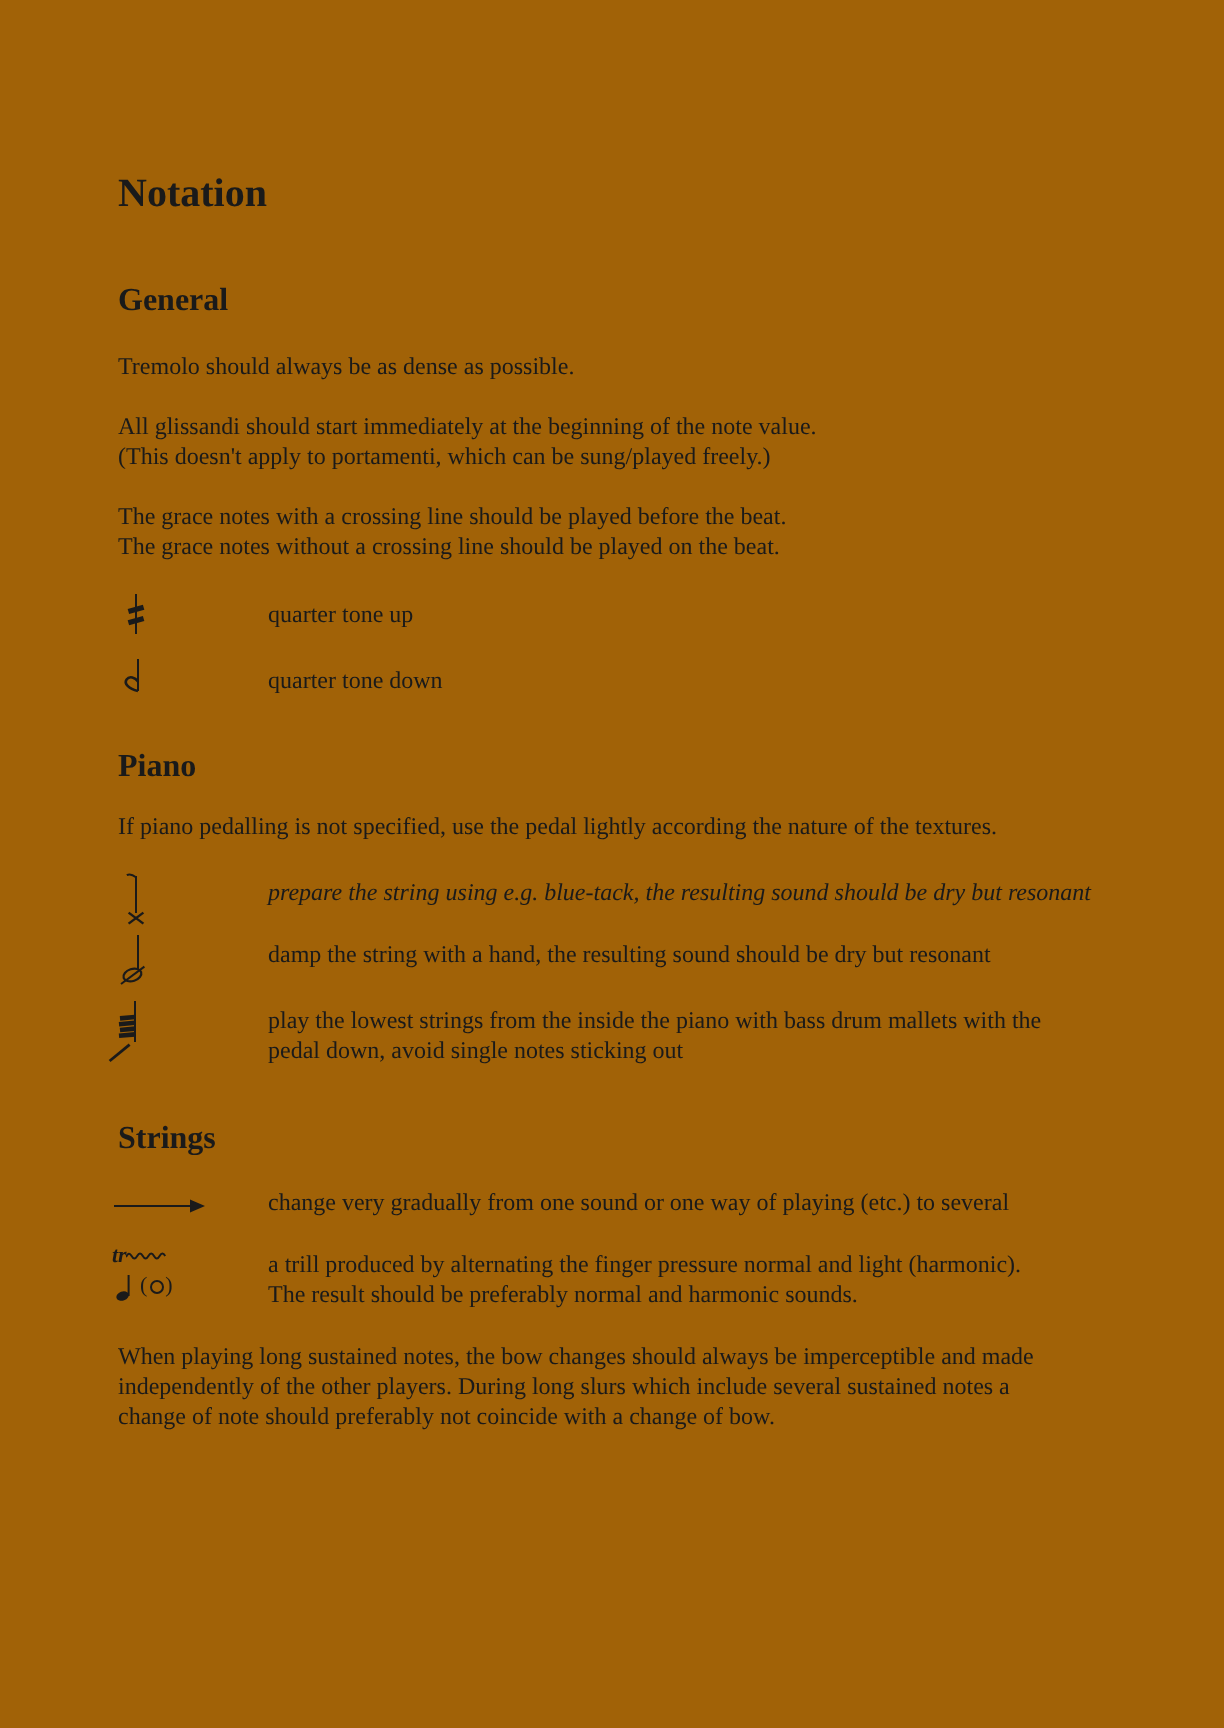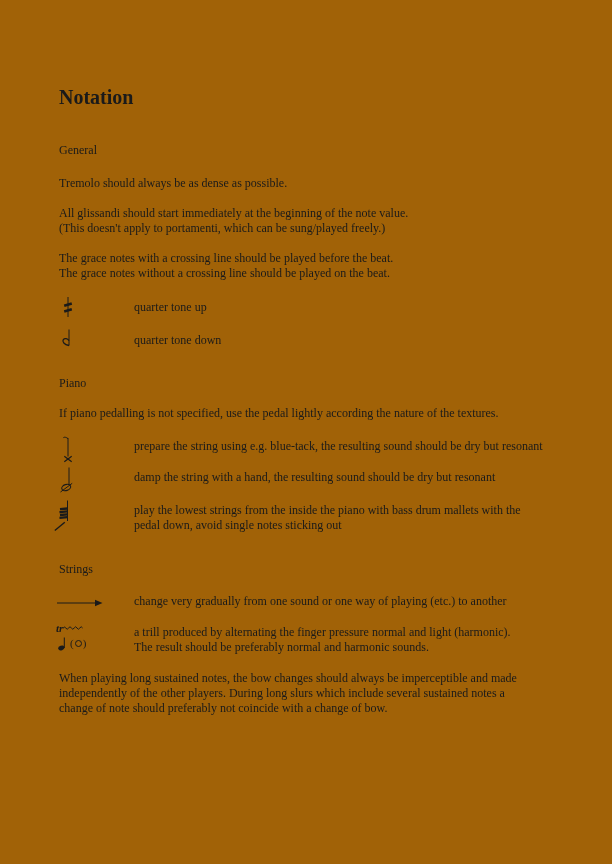--- a/index.html
+++ b/index.html
@@ -22,44 +22,44 @@
     right: 40px;
   }
   .title {
     margin: 84px 0 0 0;
     font-size: 20px;
     line-height: 27px;
     font-weight: bold;
   }
   .h2 {
     margin: 0;
-    font-size: 12px;
+    font-size: 16px;
     line-height: 17px;
-    font-weight: normal;
+    font-weight: bold;
   }
   .h2-general { margin-top: 31px; }
   .h2-piano   { margin-top: 25px; }
   .h2-strings { margin-top: 26px; }
   .para { margin: 0; }
   .p-tremolo   { margin-top: 17px; }
   .p-glissandi { margin-top: 15px; }
   .p-grace     { margin-top: 15px; }
   .p-pedal     { margin-top: 14px; }
   .p-bowing    { margin-top: 14px; }
   .row { display: flex; }
   .sym { width: 75px; flex: 0 0 75px; }
   .def { flex: 1; }
   .def div { white-space: nowrap; }
   .row-qtup    { margin-top: 14px; height: 27px; }
   .row-qtup   .def { padding-top: 5px; }
   .row-qtup   .sym svg { margin-left: 3px; }
   .row-qtdown  { margin-top: 4px; height: 24px; align-items: center; }
   .row-qtdown .def { padding-top: 5px; }
   .row-qtdown .sym svg { margin-left: 1px; }
-  .row-prepare { margin-top: 14px; height: 30px; }
+  .row-prepare { margin-top: 14px; height: 30px; font-style: italic; }
   .row-prepare .def { padding-top: 4px; }
   .row-damp    { margin-top: 2px; height: 28px; }
   .row-damp   .def { padding-top: 3px; }
   .row-cluster { margin-top: 2px; height: 38px; align-items: center; }
   .row-cluster .def { padding-top: 4px; }
   .row-cluster .sym svg { margin-left: -5px; }
   .row-arrow   { margin-top: 14px; height: 26px; }
   .row-arrow  .def { padding-top: 2px; }
   .row-arrow  .sym svg { margin-top: 6px; margin-left: -2px; }
   .row-trill   { margin-top: 3px; height: 36px; }
@@ -199,21 +199,21 @@
     <h2 class="h2 h2-strings">Strings</h2>
 
     <div class="row row-arrow">
       <div class="sym">
         <svg width="46" height="10" viewBox="0 0 46 10">
           <line class="st" x1="0" y1="5" x2="39" y2="5" stroke-width="1.1"></line>
           <polygon class="fl" points="38,1.8 45.5,5 38,8.2"></polygon>
         </svg>
       </div>
       <div class="def">
-        <div>change very gradually from one sound or one way of playing (etc.) to another</div>
+        <div>change very gradually from one sound or one way of playing (etc.) to several</div>
       </div>
     </div>
 
     <div class="row row-trill">
       <div class="sym">
         <div class="trill-symbol">
           <div class="trill-top">
             <span class="tr-abbrev">tr</span>
             <svg width="22" height="7" viewBox="0 0 22 7">
               <path class="st" d="M0,4.5 q1.4,-3 2.8,-0.5 q1.4,2.5 2.8,0 q1.4,-2.5 2.8,0 q1.4,2.5 2.8,0 q1.4,-2.5 2.8,0 q1.4,2.5 2.8,0 q1.4,-2.5 2.8,0" stroke-width="1"></path>

